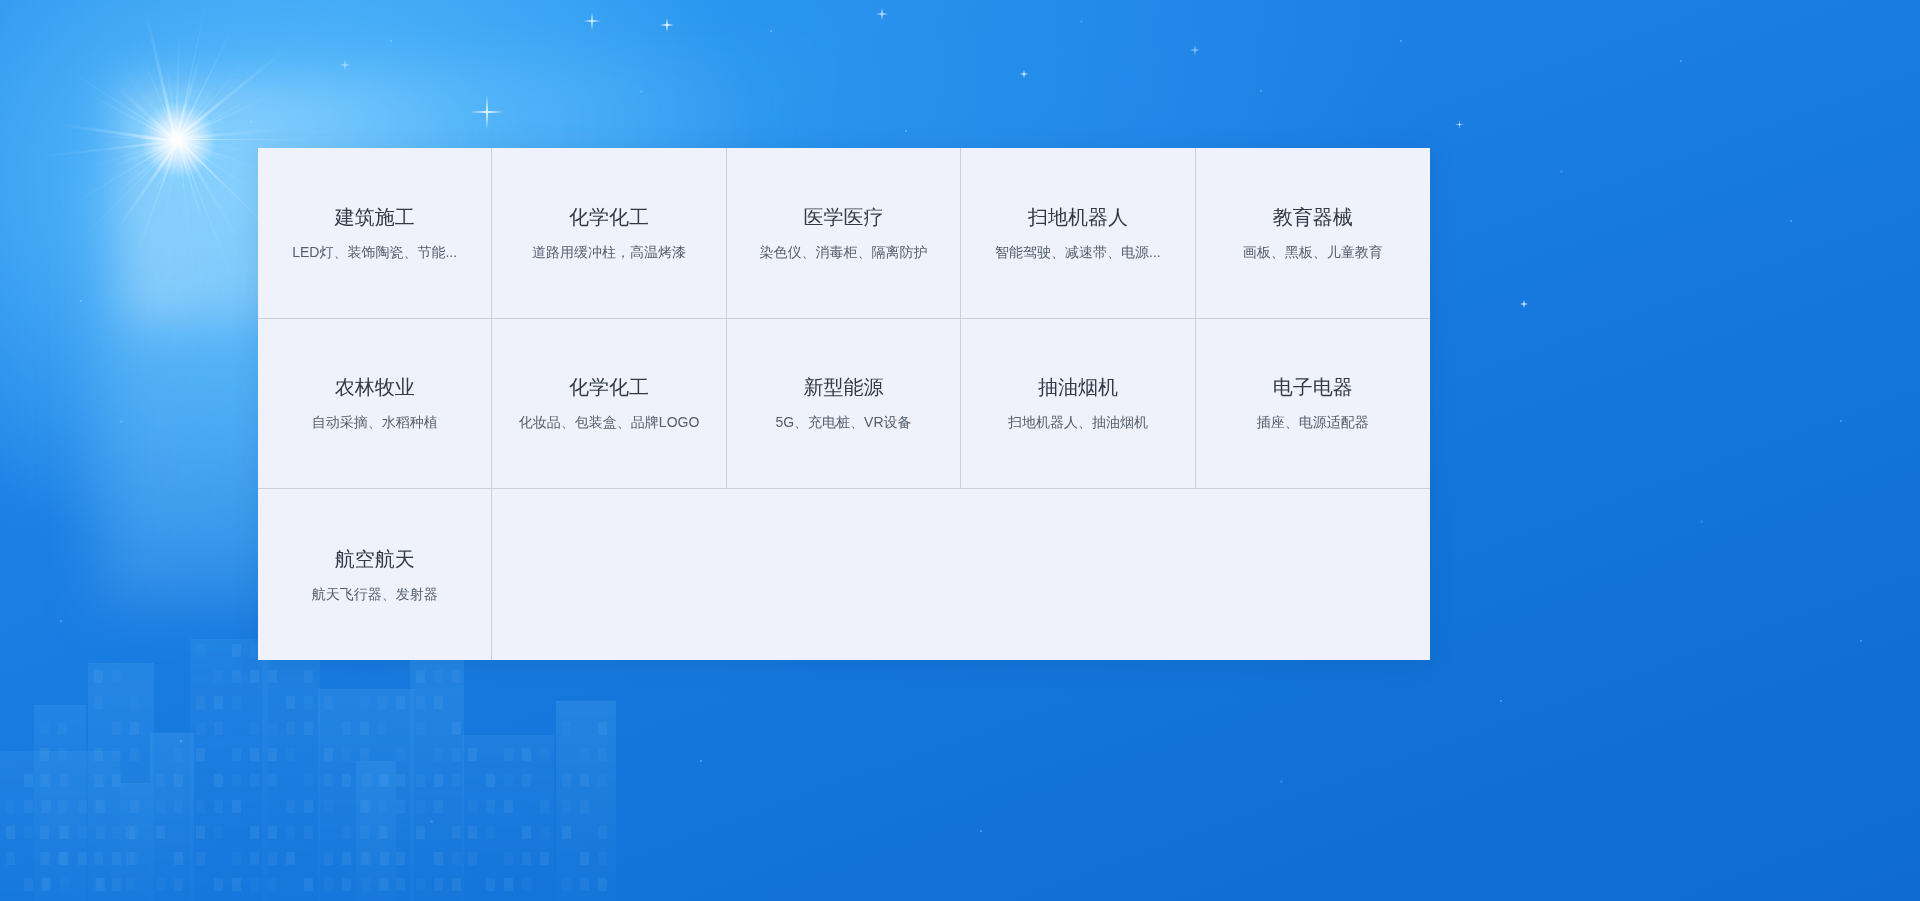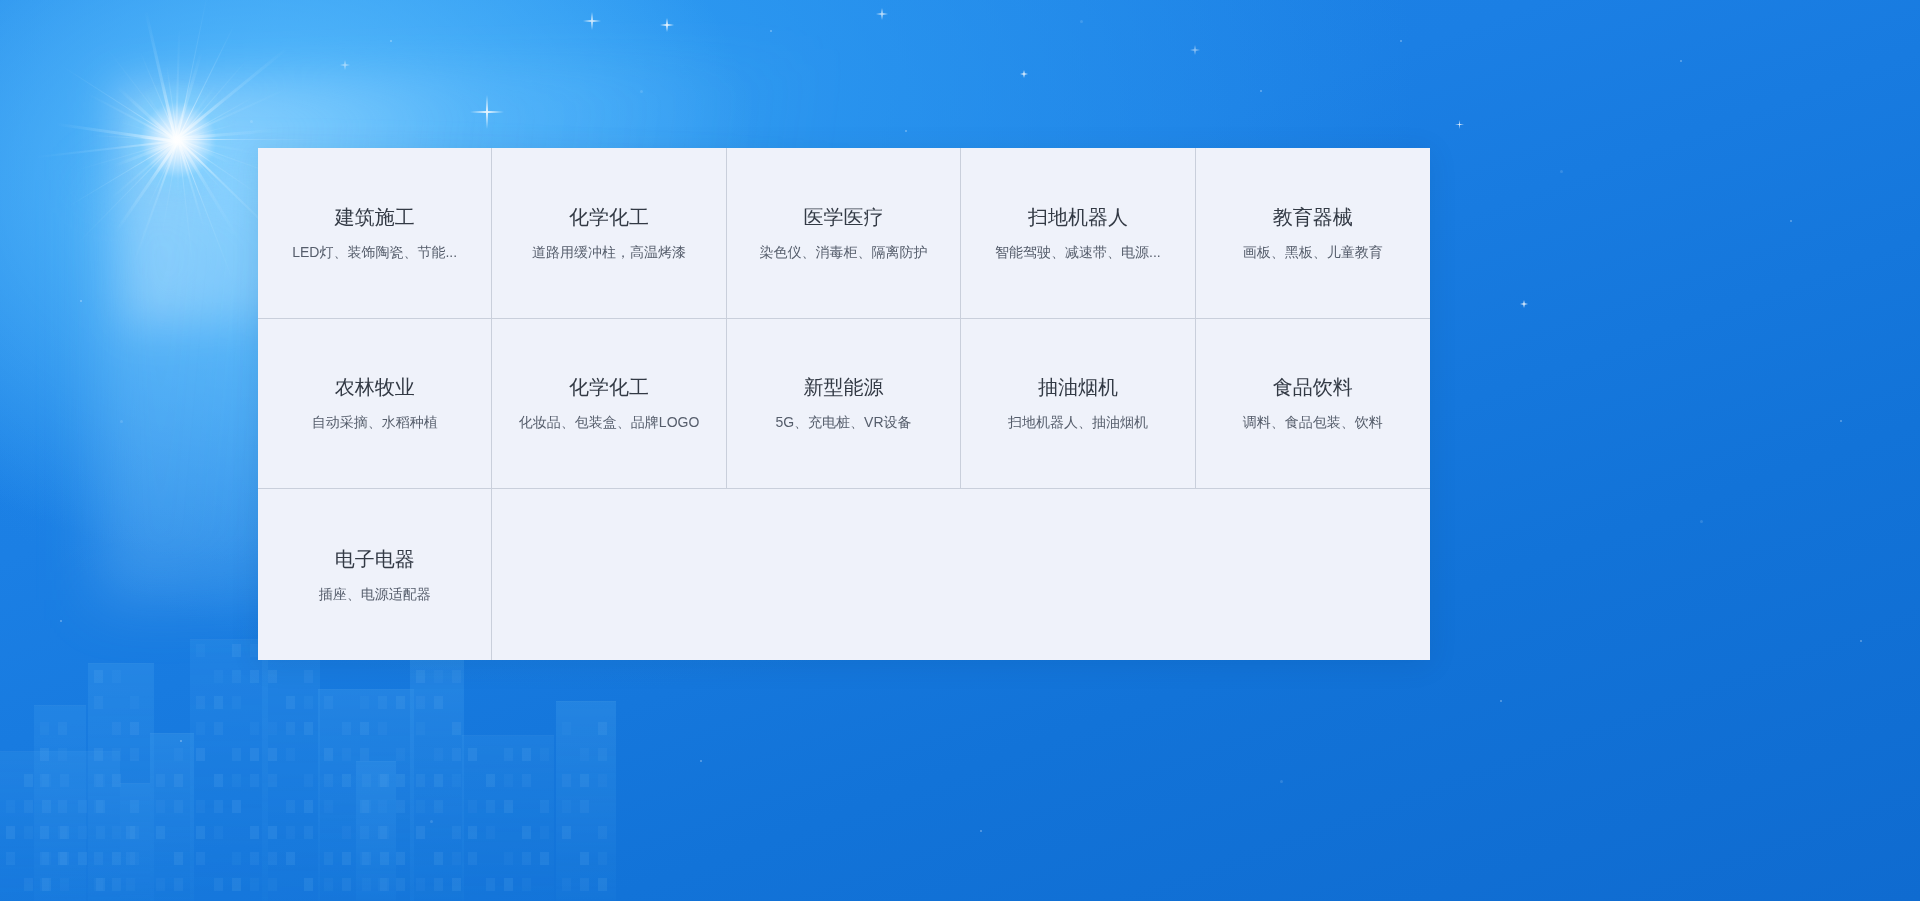--- a/index.html
+++ b/index.html
@@ -479,22 +479,22 @@
       </div>
       <div class="cell">
         <div class="c-title">新型能源</div>
         <div class="c-sub">5G、充电桩、VR设备</div>
       </div>
       <div class="cell">
         <div class="c-title">抽油烟机</div>
         <div class="c-sub">扫地机器人、抽油烟机</div>
       </div>
       <div class="cell">
-        <div class="c-title">食品饮料</div>
-        <div class="c-sub">调料、食品包装、饮料</div>
-      </div>
-      <div class="cell">
         <div class="c-title">电子电器</div>
         <div class="c-sub">插座、电源适配器</div>
       </div>
+      <div class="cell">
+        <div class="c-title">航空航天</div>
+        <div class="c-sub">航天飞行器、发射器</div>
+      </div>
     </div>
 
 </div>
 
 </body></html>

